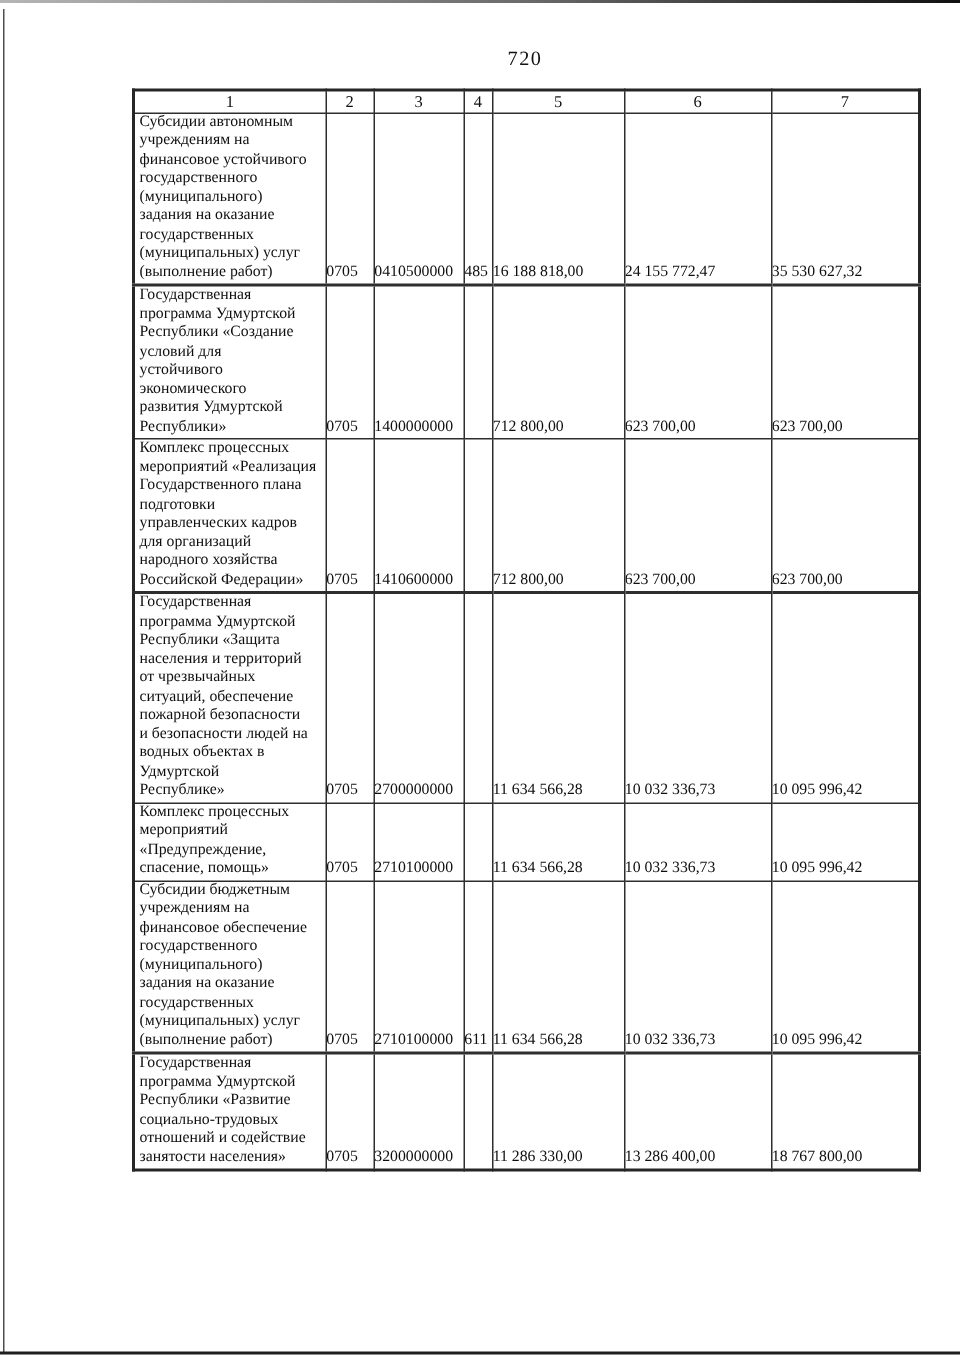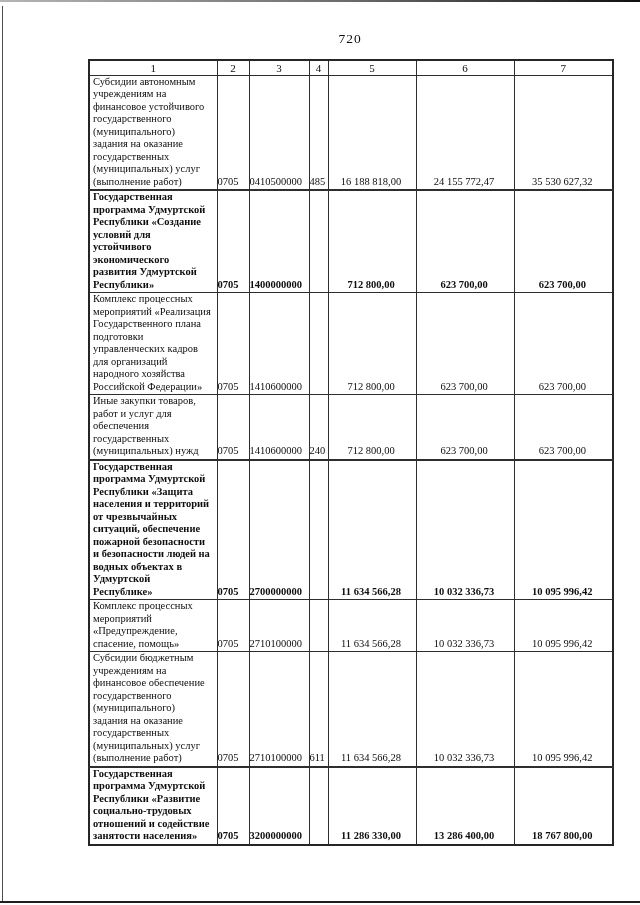--- a/index.html
+++ b/index.html
@@ -16,22 +16,22 @@
                  text-align: center; font-size: 13.5px; letter-spacing: 1px; }
 
   .table-wrap { position: absolute; top: 59px; left: 0; }
   table { border-collapse: collapse; table-layout: fixed; width: 524px; margin-left: 88px;
           border: 2px solid #262626; }
   th, td { border: 1px solid #2e2e2e; font-family: "Liberation Serif", serif;
            font-size: 10.5px; line-height: 12.5px; color: #0e0e0e; overflow: hidden; }
   th { height: 15px; text-align: center; font-weight: normal; font-size: 11px; padding: 0; }
   td.c1 { vertical-align: top; text-align: left; padding: 0 2px 1px 3px; white-space: pre-line; }
   td.c2, td.c3, td.c4 { vertical-align: bottom; text-align: left; padding: 0 0 1px; }
-  td.c5, td.c6, td.c7 { vertical-align: bottom; text-align: center; padding: 0 2px 1px 0; margin-left: 24px; }
-  tr.bold-row td { font-weight: bold; border-top-width: 2px; }
+  td.c5, td.c6, td.c7 { vertical-align: bottom; text-align: left; padding: 0 2px 1px 0; margin-left: 24px; }
+  tr.bold-row td { font-weight: normal; border-top-width: 2px; }
 </style>
 </head>
 <body>
 
 <div class="frame-top"></div>
 <div class="frame-left"></div>
 <div class="frame-bottom"></div>
 
 <div class="page-number">720</div>
 
@@ -100,33 +100,20 @@
 для организаций
 народного хозяйства
 Российской Федерации»</td>
           <td class="c2">0705</td>
           <td class="c3">1410600000</td>
           <td class="c4"></td>
           <td class="c5">712 800,00</td>
           <td class="c6">623 700,00</td>
           <td class="c7">623 700,00</td>
         </tr>
-        <tr>
-          <td class="c1">Иные закупки товаров,
-работ и услуг для
-обеспечения
-государственных
-(муниципальных) нужд</td>
-          <td class="c2">0705</td>
-          <td class="c3">1410600000</td>
-          <td class="c4">240</td>
-          <td class="c5">712 800,00</td>
-          <td class="c6">623 700,00</td>
-          <td class="c7">623 700,00</td>
-        </tr>
         <tr class="bold-row">
           <td class="c1">Государственная
 программа Удмуртской
 Республики «Защита
 населения и территорий
 от чрезвычайных
 ситуаций, обеспечение
 пожарной безопасности
 и безопасности людей на
 водных объектах в

